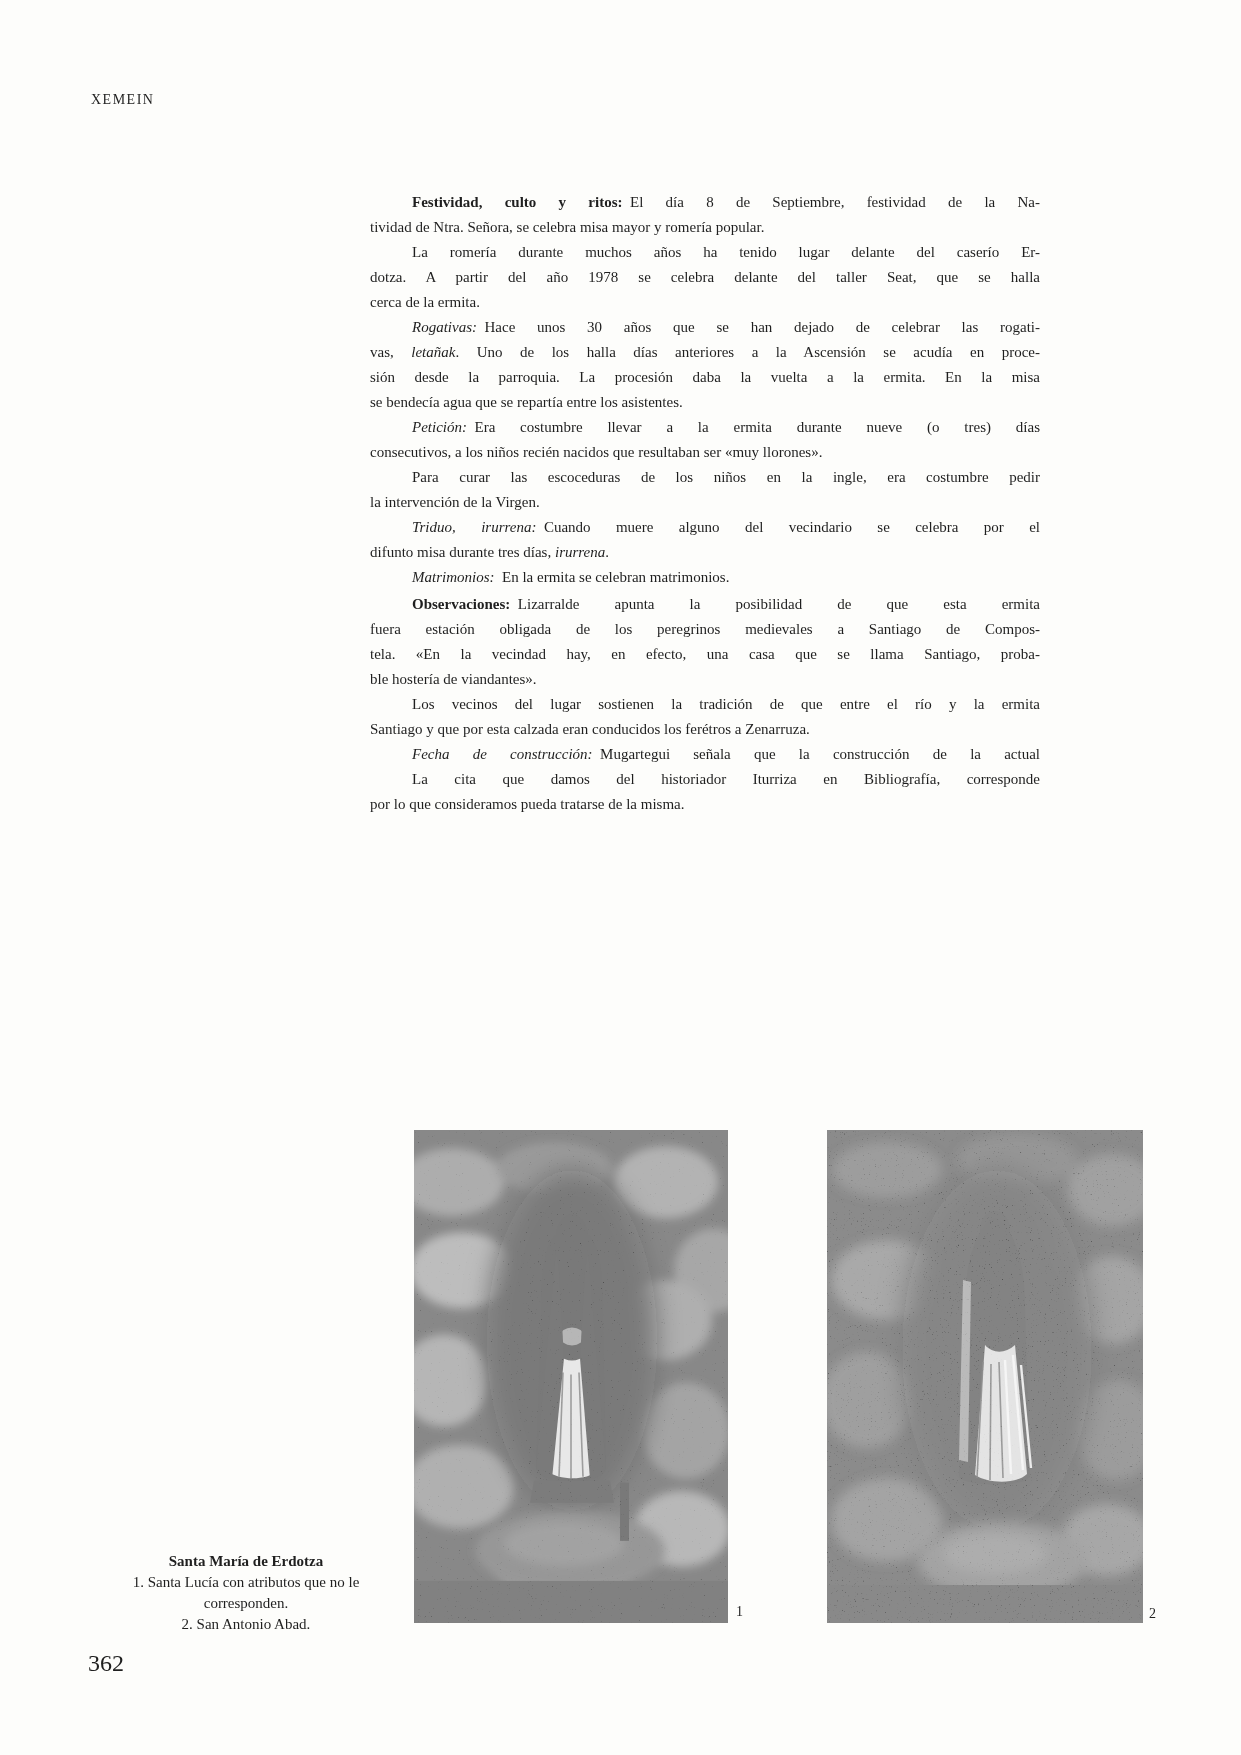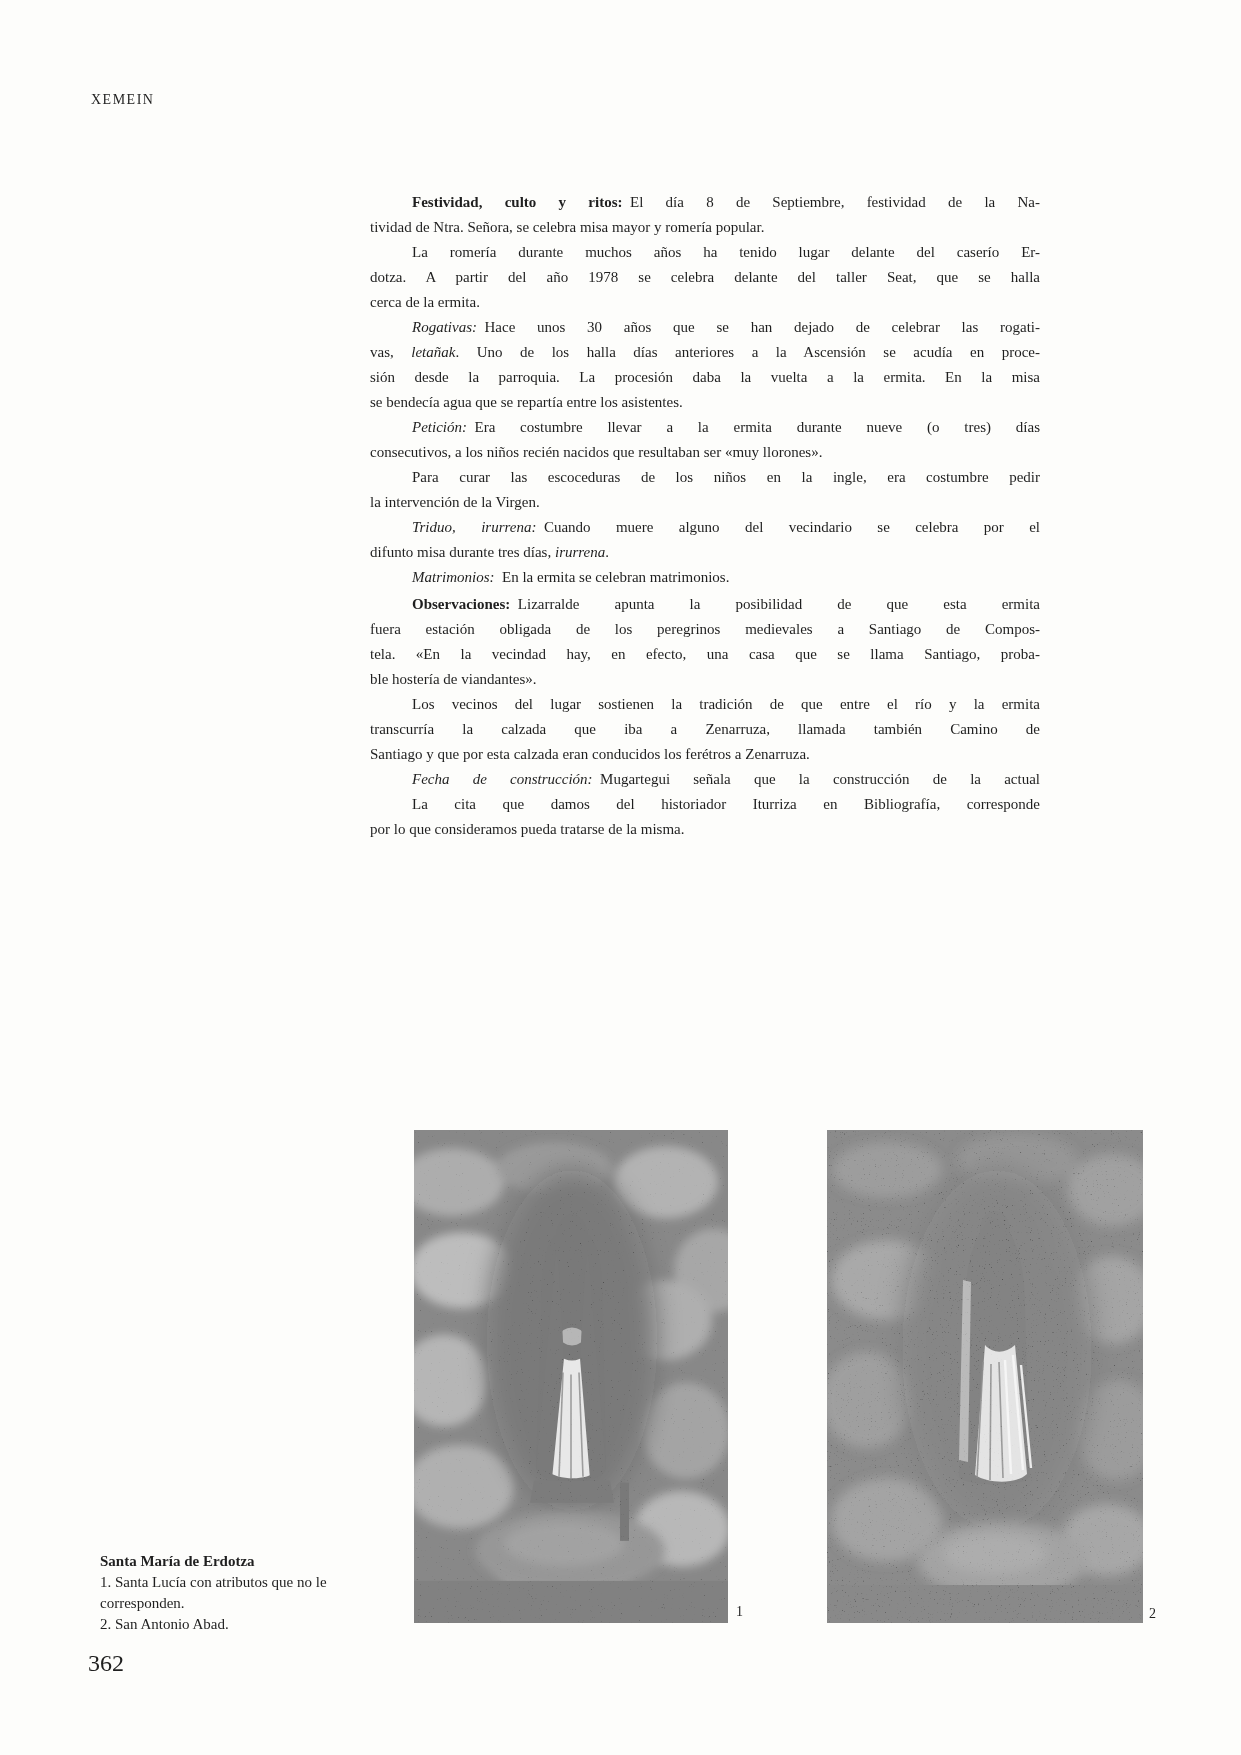--- a/index.html
+++ b/index.html
@@ -30,21 +30,21 @@
   .seg-sc{font-variant:small-caps;}
   .figure{position:absolute;background:#1c1c1c;}
   .figure-1{left:414px;top:1130px;width:314px;height:493px;}
   .figure-2{left:827px;top:1130px;width:316px;height:493px;}
   .figure svg{display:block;width:100%;height:100%;}
   .fig-num{position:absolute;font-size:14px;color:#1f1f1f;}
   .fig-num-1{left:736px;top:1604px;}
   .fig-num-2{left:1149px;top:1606px;}
   .caption{
     position:absolute;left:100px;top:1551px;width:292px;
-    text-align:left;font-size:15px;line-height:21px;
+    text-align:center;font-size:15px;line-height:21px;
   }
   .caption-title{font-weight:bold;}
   .page-number{position:absolute;left:88px;top:1650px;font-size:24px;}
 </style>
 </head>
 <body>
 
 <div class="page">
 
   <div class="running-head">XEMEIN</div>
@@ -81,21 +81,20 @@
         <div class="line last first"><span class="seg-i">Matrimonios:</span><span> En la ermita se celebran matrimonios.</span></div>
       </div>
       <div class="para space-before">
         <div class="line first"><span class="seg-b">Observaciones:</span><span> Lizarralde apunta la posibilidad de que esta ermita</span></div>
         <div class="line"><span>fuera estación obligada de los peregrinos medievales a Santiago de Compos-</span></div>
         <div class="line"><span>tela. «En la vecindad hay, en efecto, una casa que se llama Santiago, proba-</span></div>
         <div class="line last"><span>ble hostería de viandantes».</span></div>
       </div>
       <div class="para">
         <div class="line first"><span>Los vecinos del lugar sostienen la tradición de que entre el río y la ermita</span></div>
-        <div class="line"><span>transcurría la calzada que iba a Zenarruza, llamada también Camino de</span></div>
         <div class="line last"><span>Santiago y que por esta calzada eran conducidos los ferétros a Zenarruza.</span></div>
       </div>
       <div class="para">
         <div class="line first"><span class="seg-i">Fecha de construcción:</span><span> Mugartegui señala que la construcción de la actual</span></div>
       </div>
       <div class="para">
         <div class="line first"><span>La cita que damos del historiador Iturriza en Bibliografía, corresponde</span></div>
         <div class="line last"><span>por lo que consideramos pueda tratarse de la misma.</span></div>
       </div>
     </div>

